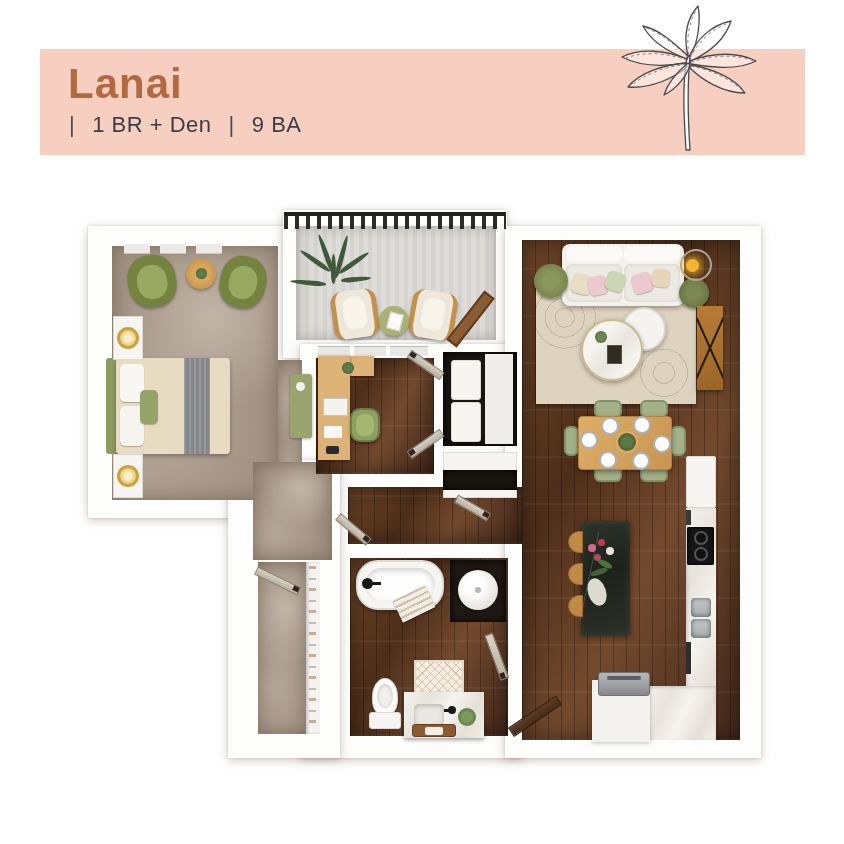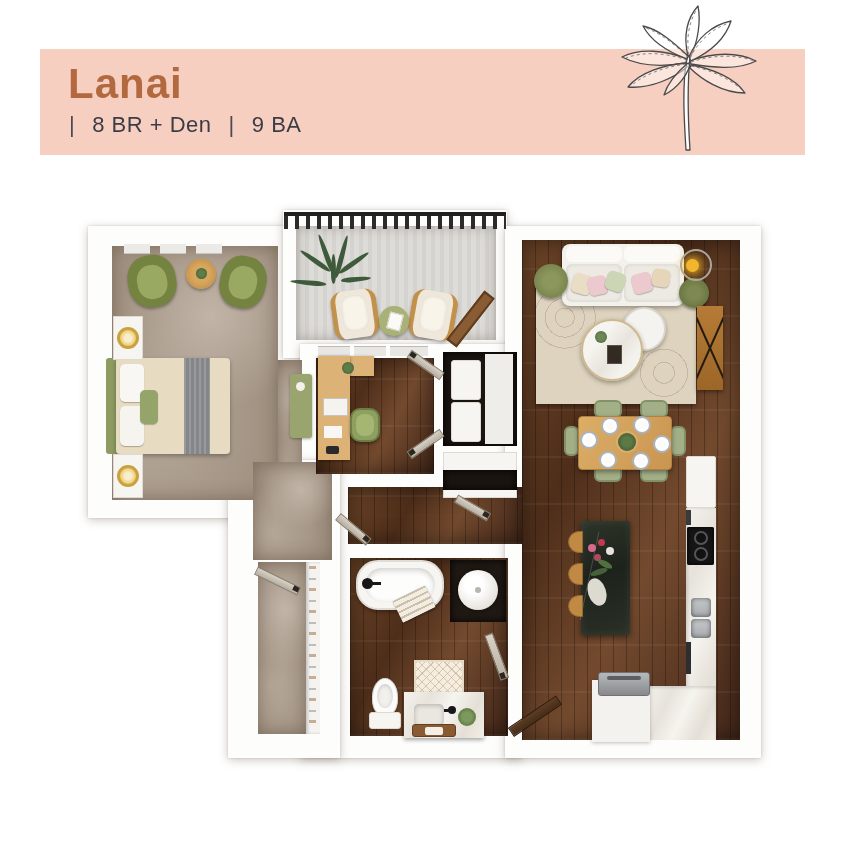--- a/index.html
+++ b/index.html
@@ -47,21 +47,21 @@
     border-radius:11px 0 0 11px;box-sizing:border-box;}
   .dchair{position:absolute;background:#a3b087;border:2px solid #83916a;border-radius:6px;box-sizing:border-box;}
 </style>
 </head>
 <body>
 
 <div class="abs" id="banner"></div>
 <div class="abs" id="title">Lanai</div>
 <div class="abs" id="subtitle">
   <span class="sep">|</span>
-  <span>8 BR + Den</span>
+  <span>1 BR + Den</span>
   <span class="sep">|</span>
   <span>9 BA</span>
 </div>
 
 <svg class="abs" id="palm" width="175" height="152" viewBox="0 0 175 152">
   <g stroke="#4a4a4a" stroke-width="1.3" fill="rgba(255,255,255,0.45)" stroke-linejoin="round">
     <path d="M88,150 C86,118 84,86 89,56 L92,56 C89,88 90,120 92,150 Z" fill="#fff"></path>
     <path d="M90,56 C85,36 89,18 100,6 C103,21 100,41 93,56 Z"></path>
     <path d="M90,56 C74,41 60,29 45,26 C54,43 73,53 89,59 Z"></path>
     <path d="M89,59 C67,50 42,48 24,57 C45,68 70,66 88,63 Z"></path>

